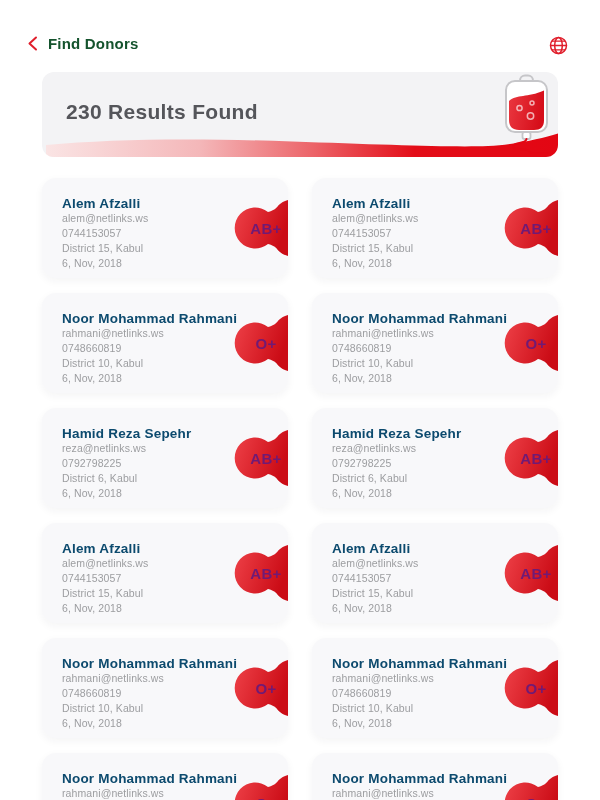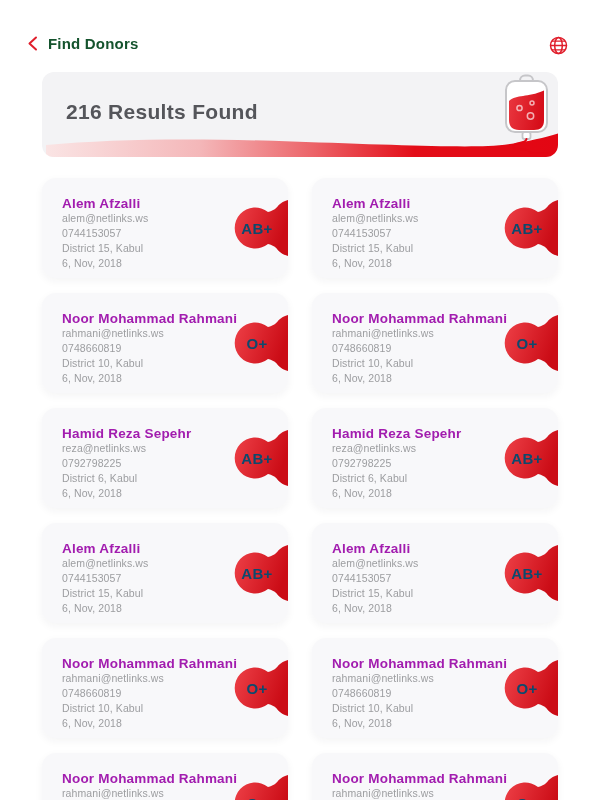--- a/index.html
+++ b/index.html
@@ -50,30 +50,30 @@
     column-gap: 24px; row-gap: 15px;
   }
   .donor-card {
     position: relative; width: 246px; height: 100px;
     background: #f8f8fa; border-radius: 14px;
     box-shadow: 0 3px 8px rgba(40,40,60,0.05);
     padding: 18px 60px 0 20px;
     cursor: pointer;
   }
   .donor-name {
-    font-size: 13.5px; font-weight: 700; color: #a21caf; letter-spacing: .2px;
+    font-size: 13.5px; font-weight: 700; color: #0c4a6e; letter-spacing: .2px;
     white-space: nowrap;
   }
   .donor-details { font-size: 10.5px; line-height: 15px; color: #9c9da0; letter-spacing: .1px; }
   .blood-badge { position: absolute; right: 0; top: 21px; width: 54px; height: 58px; }
   .blood-badge svg { position: absolute; inset: 0; }
   .blood-badge-label {
-    position: absolute; left: 1px; top: 0; width: 44px; height: 58px;
+    position: absolute; left: 10px; top: 0; width: 44px; height: 58px;
     display: flex; align-items: center; justify-content: center;
-    font-size: 15px; font-weight: 700; color: #0c4a6e; letter-spacing: .3px;
+    font-size: 15px; font-weight: 700; color: #701a75; letter-spacing: .3px;
   }
 </style>
 </head>
 <body>
 
 <svg width="0" height="0" style="position:absolute" aria-hidden="true">
   <defs>
     <linearGradient id="badgeGrad" x1="0" y1="0" x2="1" y2="0.35">
       <stop offset="0" stop-color="#ef4249"></stop>
       <stop offset="1" stop-color="#cb0c16"></stop>
@@ -108,21 +108,21 @@
           <circle cx="9.5" cy="9.5" r="8"></circle>
           <ellipse cx="9.5" cy="9.5" rx="3.8" ry="8"></ellipse>
           <path d="M1.5,9.5 H17.5 M2.6,5.2 H16.4 M2.6,13.8 H16.4" stroke-width="1.3"></path>
         </g>
       </svg>
     </span>
   </button>
 </header>
 
 <section class="results-card">
-  <h1 class="results-title">216 Results Found</h1>
+  <h1 class="results-title">230 Results Found</h1>
 
   <svg class="swoosh" viewBox="0 0 516 85" preserveAspectRatio="none">
     <path d="M4,73 C70,67 150,66 250,69.5 C340,72.5 410,75.5 446,74 C476,72.5 499,66.5 516,61.5 L516,85 L4,85 Z" fill="url(#swooshGrad)"></path>
   </svg>
 
   <svg class="bag-icon" viewBox="0 0 53 80">
     <rect x="20" y="1.5" width="13" height="10" rx="5" fill="none" stroke="#c6c6c9" stroke-width="2"></rect>
     <rect x="6" y="7" width="41" height="51" rx="9" fill="#ffffff" stroke="#c6c6c9" stroke-width="2"></rect>
     <path d="M9,27 C17,20 27,24 44,16.5 L44,46.5 C44,53 40.5,56 34,56 L19,56 C12.5,56 9,52.5 9,46 Z" fill="url(#bloodGrad)"></path>
     <g fill="none" stroke="rgba(255,255,255,0.65)" stroke-width="1.5">

